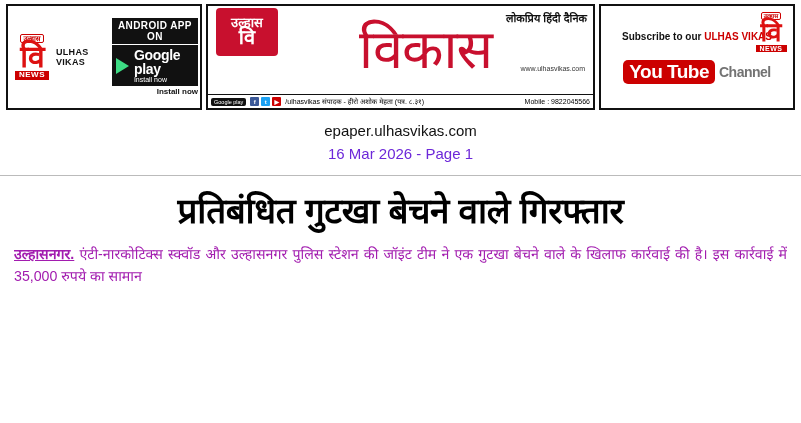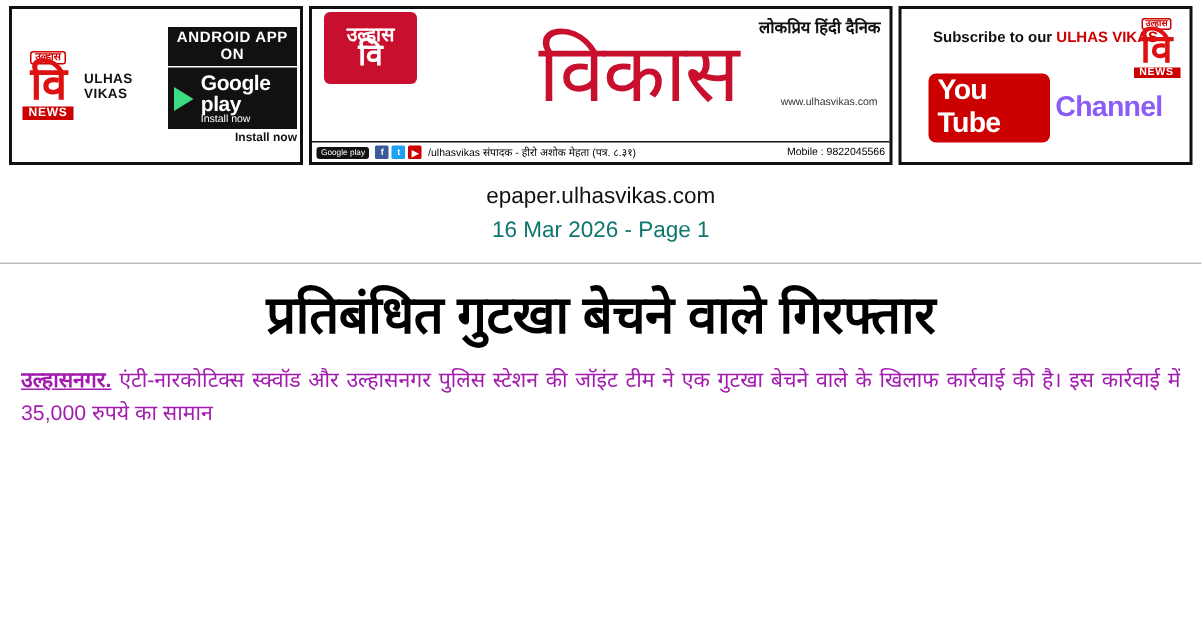--- a/index.html
+++ b/index.html
@@ -279,23 +279,23 @@
   .yt-badge {
     background: #c00;
     color: #fff;
     font-size: 19px;
     font-weight: bold;
     padding: 1px 6px;
     border-radius: 5px;
     letter-spacing: -0.5px;
   }
   .yt-word {
-    font-size: 19px;
-    font-weight: bold;
-    color: #8b5cf6;
+    font-size: 14px;
+    font-weight: bold;
+    color: #737373;
     letter-spacing: -0.5px;
   }
   .yt-corner {
     position: absolute;
     right: 2px;
     top: 2px;
     width: 40px;
     height: 48px;
     display: flex;
     flex-direction: column;
@@ -332,21 +332,21 @@
     padding: 8px 0 10px 0;
     border-bottom: 1px solid #bbb;
   }
   .epaper-url {
     font-size: 15px;
     color: #111;
     line-height: 1.5;
   }
   .epaper-date {
     font-size: 15px;
-    color: #0f766e;
+    color: #6d28d9;
     line-height: 1.5;
   }
 
   
   .article {
     padding: 14px 14px 0 14px;
     box-sizing: border-box;
   }
   .headline {
     font-family: "Liberation Sans", sans-serif;

